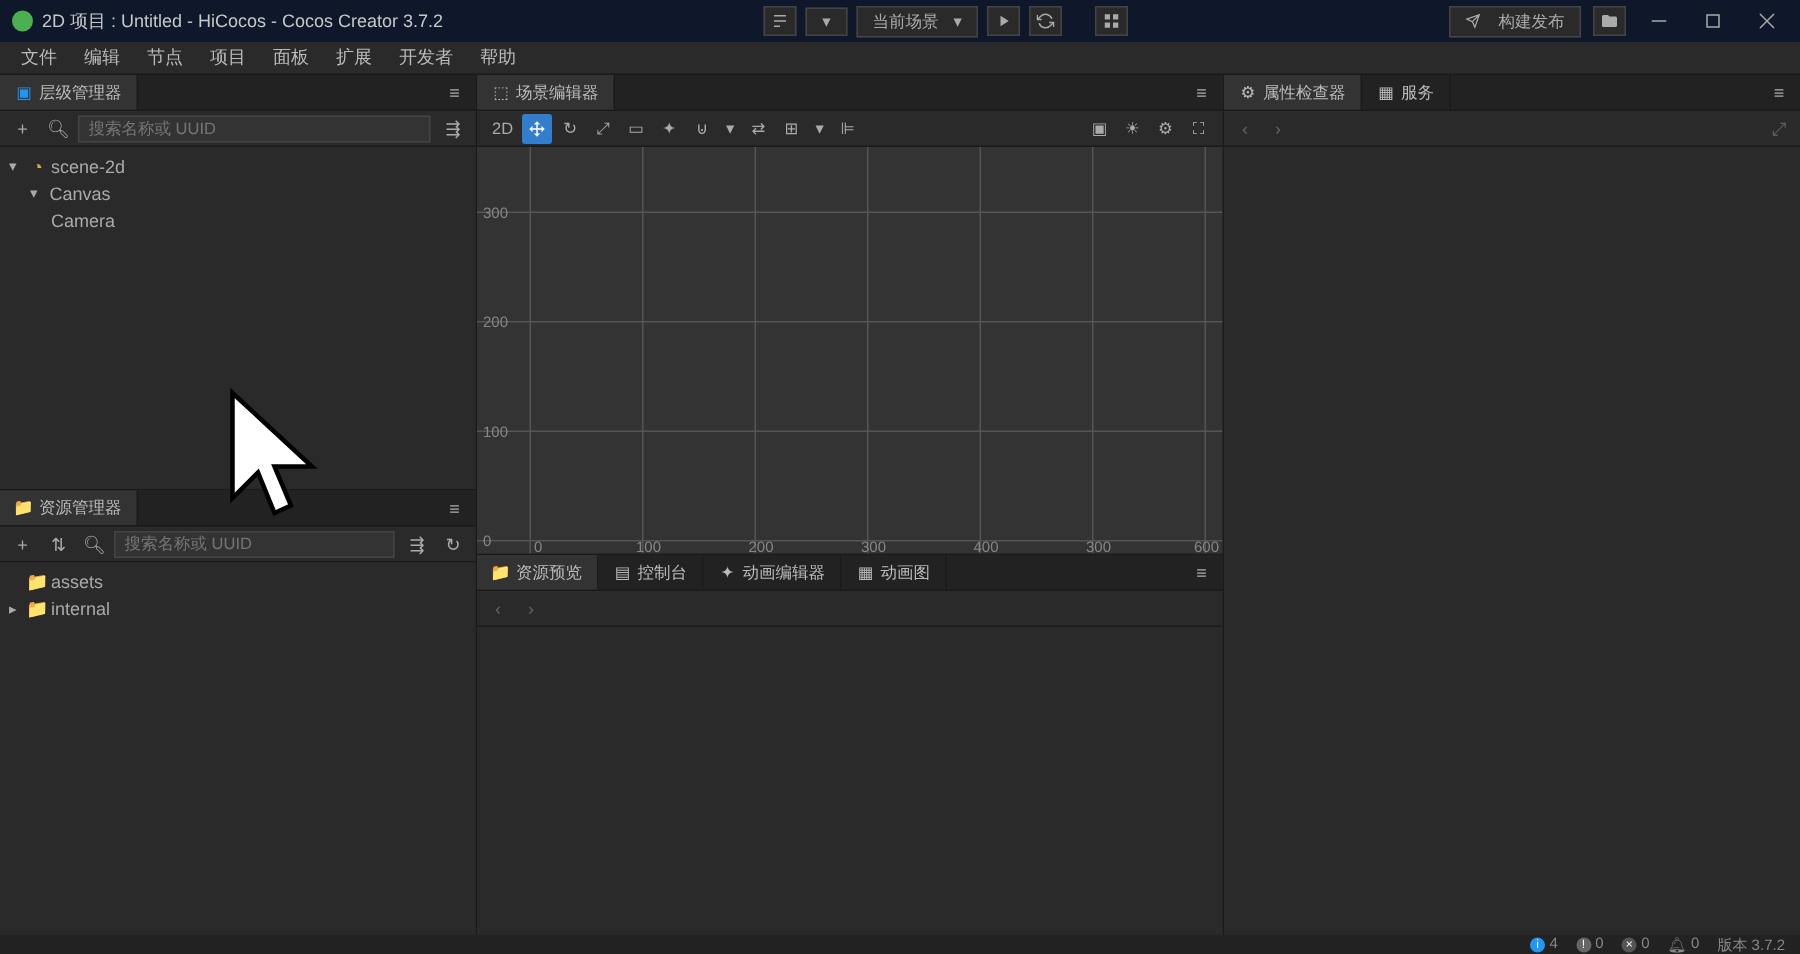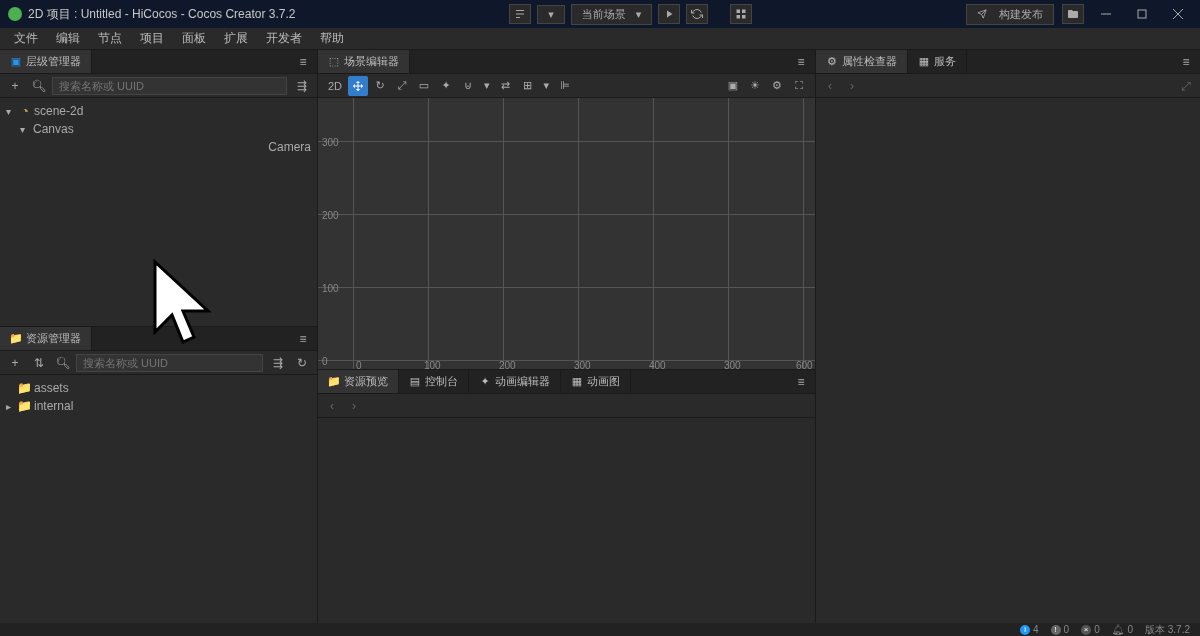--- a/index.html
+++ b/index.html
@@ -39,21 +39,21 @@
 .tool-btn { width: 18px; height: 18px; display: flex; align-items: center; justify-content: center; color: #aaa; cursor: pointer; }
 .search-wrap { flex: 1; display: flex; align-items: center; gap: 4px; }
 .search-input { flex: 1; background: #333; border: 1px solid #444; color: #888; font-size: 11px; padding: 2px 6px; height: 18px; }
 
 
 .tree { flex: 1; background: #2a2a2a; padding: 4px 0; font-size: 12px; }
 .tree-row { display: flex; align-items: center; height: 18px; padding: 0 6px; cursor: pointer; gap: 3px; }
 .chevron { width: 10px; font-size: 10px; color: #aaa; }
 .node-icon { width: 12px; height: 12px; display:inline-flex; align-items:center; justify-content:center;}
 .indent-1 { padding-left: 20px; }
-.indent-2 { padding-left: 36px; justify-content: flex-end; }
+.indent-2 { padding-left: 21px; }
 
 
 .hierarchy-panel { height: 277px; display: flex; flex-direction: column; border-bottom: 1px solid #1a1a1a; }
 .assets-panel { flex: 1; display: flex; flex-direction: column; }
 
 
 .scene-toolbar { height: 24px; background: #2a2a2a; display: flex; align-items: center; padding: 0 6px; gap: 2px; border-bottom: 1px solid #1a1a1a; }
 .scene-tool { width: 20px; height: 20px; display: flex; align-items: center; justify-content: center; color: #aaa; cursor: pointer; border-radius:2px; font-size:11px;}
 .scene-tool.active { background: #337ecc; color: #fff; }
 .scene-tool.text { width:auto; padding:0 4px; }

